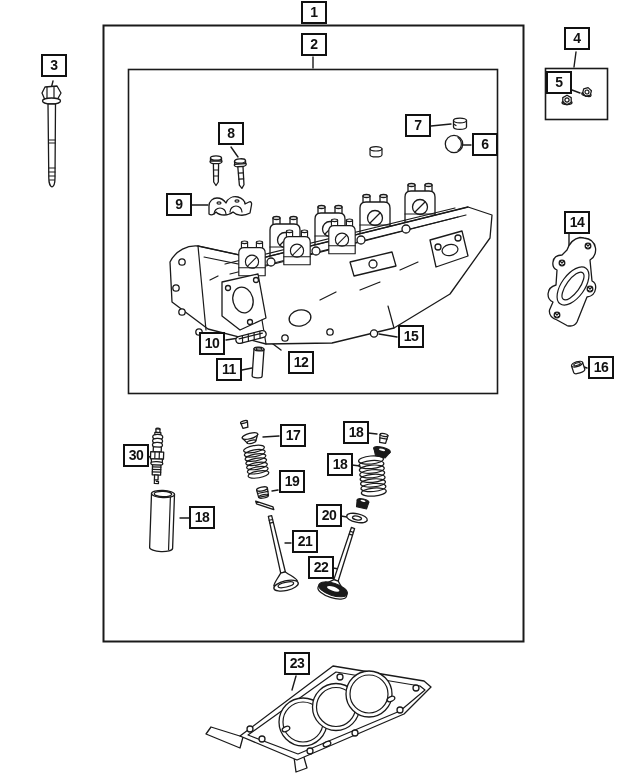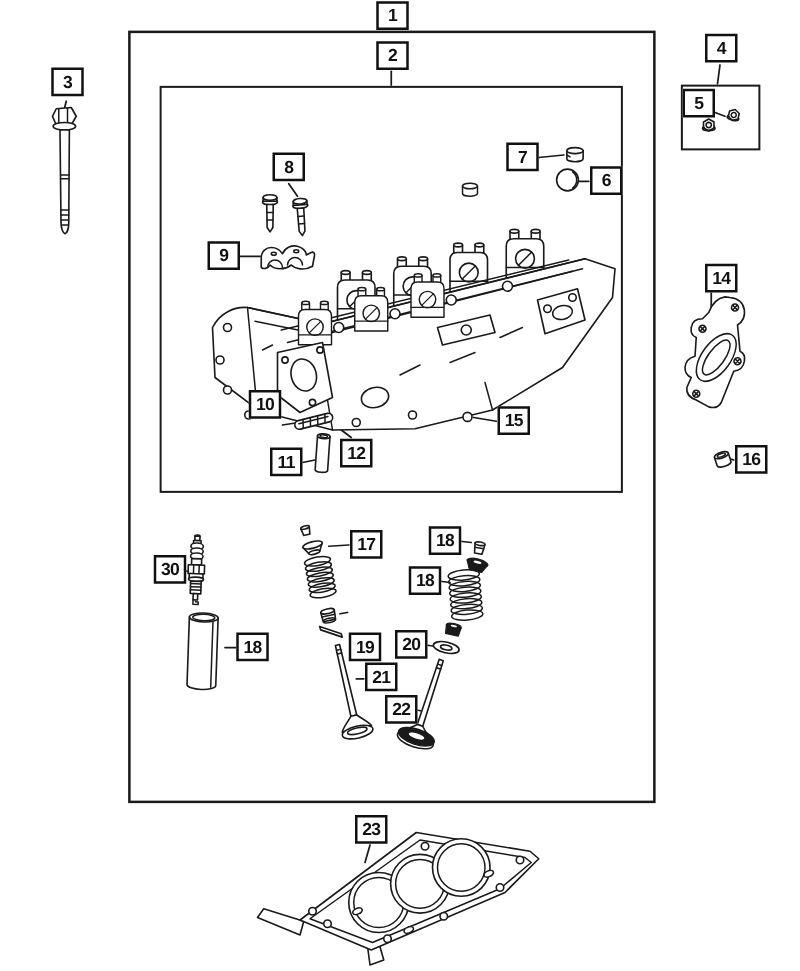--- a/index.html
+++ b/index.html
@@ -361,30 +361,30 @@
 
   <div class="callout" style="left:301px;top:1px">1</div>
   <div class="callout" style="left:301px;top:33px">2</div>
   <div class="callout" style="left:41px;top:54px">3</div>
   <div class="callout" style="left:564px;top:27px">4</div>
   <div class="callout" style="left:546px;top:71px">5</div>
   <div class="callout" style="left:472px;top:133px">6</div>
   <div class="callout" style="left:405px;top:114px">7</div>
   <div class="callout" style="left:218px;top:122px">8</div>
   <div class="callout" style="left:166px;top:193px">9</div>
-  <div class="callout" style="left:199px;top:312px">10</div>
+  <div class="callout" style="left:199px;top:332px">10</div>
   <div class="callout" style="left:216px;top:358px">11</div>
-  <div class="callout" style="left:272px;top:351px">12</div>
+  <div class="callout" style="left:288px;top:351px">12</div>
   <div class="callout" style="left:398px;top:325px">15</div>
   <div class="callout" style="left:564px;top:211px">14</div>
   <div class="callout" style="left:588px;top:356px">16</div>
   <div class="callout" style="left:343px;top:421px">18</div>
   <div class="callout" style="left:280px;top:424px">17</div>
   <div class="callout" style="left:327px;top:453px">18</div>
-  <div class="callout" style="left:279px;top:506px">19</div>
+  <div class="callout" style="left:279px;top:470px">19</div>
   <div class="callout" style="left:316px;top:504px">20</div>
   <div class="callout" style="left:292px;top:530px">21</div>
   <div class="callout" style="left:308px;top:556px">22</div>
   <div class="callout" style="left:284px;top:652px">23</div>
   <div class="callout" style="left:189px;top:506px">18</div>
   <div class="callout" style="left:123px;top:444px">30</div>
 
 </div>
 
 </body></html>

